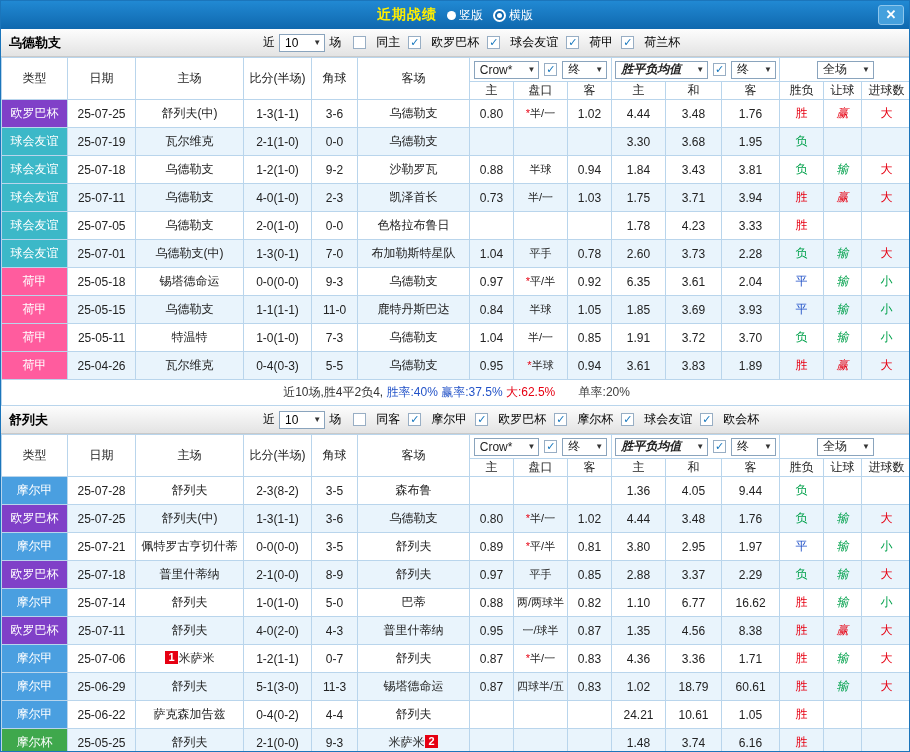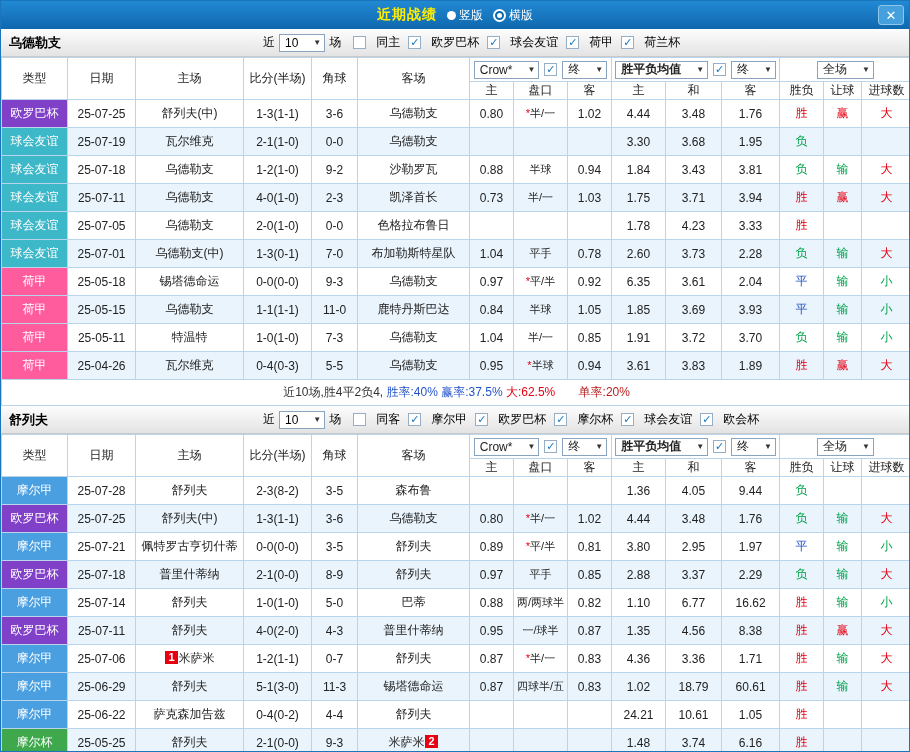--- a/index.html
+++ b/index.html
@@ -1,21 +1,21 @@
 <!DOCTYPE html>
 <html><head>
 <meta charset="utf-8">
 <style>
   * { box-sizing: border-box; }
   html,body { margin:0; padding:0; background:#cfe3f1; }
   body { font-family:"Liberation Sans","DejaVu Sans",sans-serif; }
   .window { width:910px; height:752px; background:#fff; border:1px solid #1b75bb; overflow:hidden; position:relative; }
 
   
-  .titlebar { height:28px; background:linear-gradient(#2189d3,#0f68ae); display:flex; align-items:center; justify-content:center; position:relative; }
+  .titlebar { height:28px; background:linear-gradient(#2189d3,#0f68ae); display:flex; align-items:center; justify-content:center; position:relative;font-family:Liberation Serif, serif; }
   .title-group { display:flex; align-items:center; gap:10px; }
   .app-title { color:#ffee00; font-weight:bold; font-size:14px; letter-spacing:1px; }
   .radio-opt { display:flex; align-items:center; gap:3px; color:#fff; font-size:12px; cursor:pointer; }
   .radio { width:9px; height:9px; border-radius:50%; background:#fff; }
   .radio.selected { width:13px; height:13px; background:#0f68ae; border:2px solid #fff; position:relative; }
   .radio.selected::after { content:""; position:absolute; left:2px; top:2px; width:5px; height:5px; border-radius:50%; background:#fff; }
   .close-btn { position:absolute; right:5px; top:4px; width:26px; height:20px; background:#45a0dd; border:1px solid #8ec6ec; border-radius:3px; color:#fff; font-size:13px; font-weight:bold; display:flex; align-items:center; justify-content:center; cursor:pointer; }
 
   
   .section-bar { height:28px; background:linear-gradient(#fdfdfd,#e3e3e3); border-bottom:1px solid #c9c9c9; display:flex; align-items:center; position:relative; font-size:12px; color:#000; }
@@ -37,21 +37,21 @@
   .grid thead th { background:#fff; }
   .grid thead tr.h1 th { height:24px; }
   .grid thead tr.h2 th { height:18px; }
   .grid tbody td { height:28px; }
   .grid tr.alt td { background:#e9f4fc; }
   .hgroup { display:flex; align-items:center; justify-content:center; gap:5px; }
   .hgroup .cb { margin-left:0; }
   td.type-cell { color:#fff; }
   td.handicap { font-size:11px; }
   .red { color:#e60012; }
-  .bold { font-weight:bold; }
+  .bold { font-weight:bold;font-style:italic; }
   .star { color:#e60012; }
   .card-badge { display:inline-block; background:#e60012; color:#fff; font-size:11px; line-height:13px; padding:0 3px; margin:0 1px; vertical-align:1px; font-weight:bold; }
   .grid tr.summary-row td { height:26px; background:#fff; }
 </style>
 </head>
 <body>
 
 <div class="window">
   <div class="titlebar">
     <div class="title-group">
@@ -327,21 +327,21 @@
             <td class="handicap"><span class="star">*</span>半球</td>
             <td class="">0.94</td>
             <td>3.61</td>
             <td>3.83</td>
             <td>1.89</td>
             <td style="color: rgb(230, 0, 18);">胜</td>
             <td class="bold" style="color: rgb(230, 0, 18);">赢</td>
             <td style="color: rgb(230, 0, 18);">大</td>
           </tr>
           <tr class="summary-row">
-            <td colspan="15"><span style="color: rgb(51, 51, 51);">近10场,胜4平2负4, </span><span style="color: rgb(35, 83, 200);">胜率:40% </span><span style="color: rgb(35, 83, 200);">赢率:37.5% </span><span style="color: rgb(230, 0, 18);">大:62.5% </span><span style="color: #b91c1c; margin-left: 20px;">单率:20%</span></td>
+            <td colspan="15"><span style="color: rgb(51, 51, 51);">近10场,胜4平2负4, </span><span style="color: rgb(35, 83, 200);">胜率:40% </span><span style="color: rgb(35, 83, 200);">赢率:37.5% </span><span style="color: rgb(230, 0, 18);">大:62.5% </span><span style="color: #404040; margin-left: 20px;">单率:20%</span></td>
           </tr>
         </tbody>
       </table>
       <div class="section-bar">
         <span class="team-name">舒列夫</span>
         <div class="filter">
           <span class="lbl">近</span>
           <div class="select">
             <span class="sel-label">10</span>
             <span class="arrow">▼</span>

